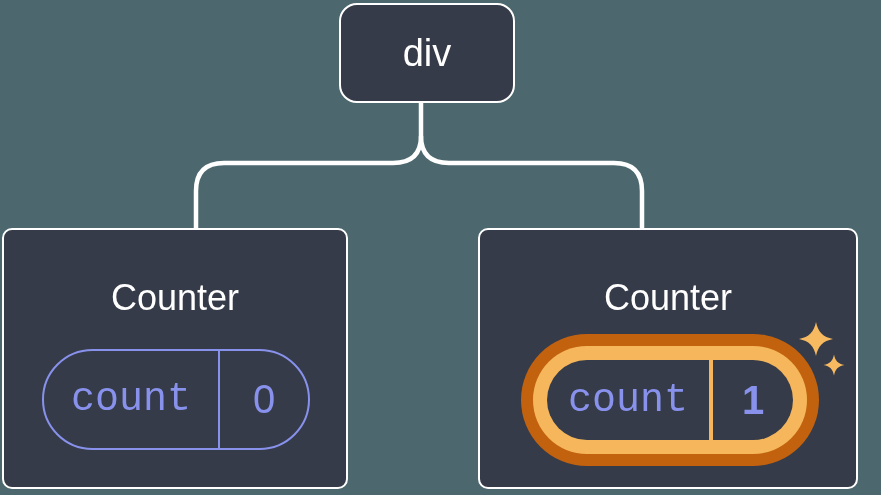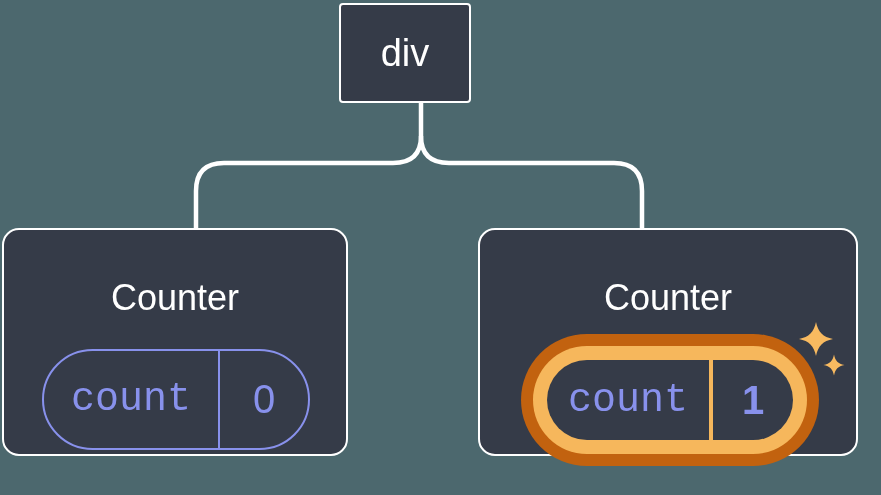--- a/index.html
+++ b/index.html
@@ -17,40 +17,40 @@
   }
   .connectors {
     position: absolute;
     left: 0; top: 0;
     width: 881px; height: 495px;
     z-index: 1;
   }
   .node-root {
     position: absolute;
     left: 339px; top: 3px;
-    width: 132px; height: 100px;
+    width: 176px; height: 100px;
     box-sizing: border-box;
     background: #353B48;
     border: 2.5px solid #FFFFFF;
-    border-radius: 4px;
+    border-radius: 18px;
     display: flex;
     align-items: center;
     justify-content: center;
     color: #FFFFFF;
     font-size: 38px;
     z-index: 2;
   }
   .card {
     position: absolute;
     top: 228px;
-    height: 228px;
+    height: 261px;
     box-sizing: border-box;
     background: #353B48;
     border: 2.5px solid #FFFFFF;
-    border-radius: 17px;
+    border-radius: 10px;
     z-index: 2;
     padding-left: 30px;
   }
   .card-left  { left: 2px;   width: 346px; }
   .card-right { left: 478px; width: 380px; }
   .card-title {
     position: absolute;
     top: 46px;
     left: 0;
     width: 100%;

